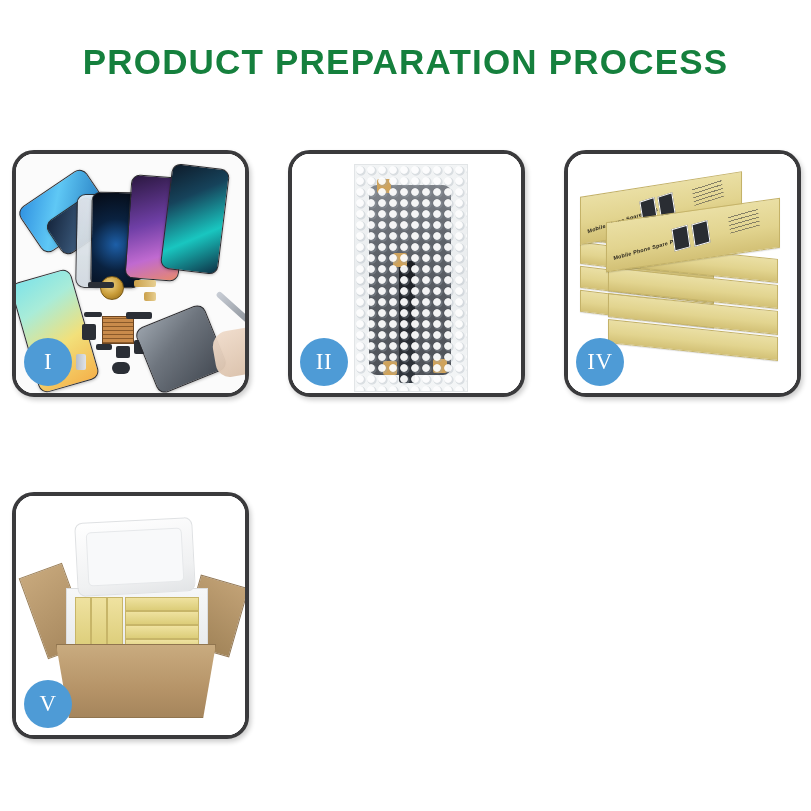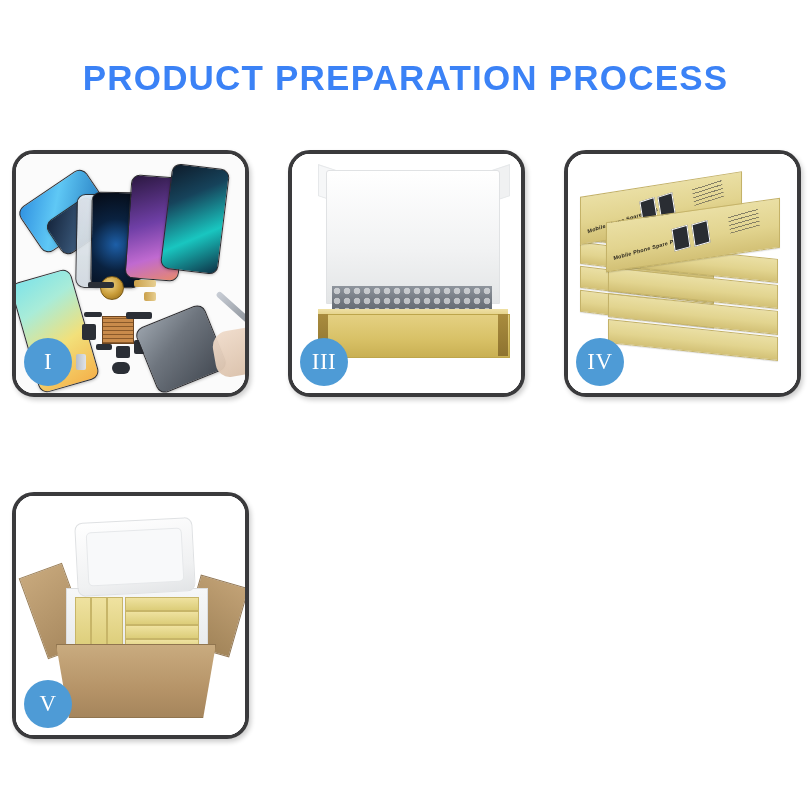--- a/index.html
+++ b/index.html
@@ -28,23 +28,23 @@
     position: absolute;
     left: 0;
     top: 44px;
     width: 811px;
     text-align: center;
   }
   .title {
     font-size: 35px;
     font-weight: 700;
     letter-spacing: 1.2px;
-    color: #3b82f6;
+    color: #15803d;
     line-height: 1.05;
-    margin: 16px;
+    margin: 0;
     white-space: nowrap;
   }
   .subtitle {
     font-size: 14.5px;
     font-weight: 400;
     color: #1a1a1a;
     margin: 12px 0 0 0;
     letter-spacing: 0.1px;
     white-space: nowrap;
   }
@@ -419,37 +419,38 @@
 
           <div class="phone p-back"></div>
           <div class="tweezer"></div>
           <div class="hand"></div>
         </div>
       </div>
       <div class="badge">I</div>
 
     </div>
 
-
     <div class="panel">
       <div class="panel-inner">
-        <div class="s3">
-          <div class="lid-flapL"></div>
-          <div class="lid-flapR"></div>
-          <div class="lid-back"></div>
-          <div class="foam-3"></div>
-          <div class="tray-side"></div>
-          <div class="tray"></div>
-          <div class="tray-cornerL"></div>
-          <div class="tray-cornerR"></div>
+        <div class="s2">
+          <div class="bw-bag">
+            <div class="bw-screen"></div>
+            <div class="bw-flex"></div>
+            <div class="bw-conn" style="left:22px;top:14px;"></div>
+            <div class="bw-conn" style="left:38px;top:88px;"></div>
+            <div class="bw-conn" style="left:28px;top:196px;"></div>
+            <div class="bw-conn" style="left:78px;top:194px;"></div>
+            <div class="bubbles"></div>
+          </div>
         </div>
       </div>
-      <div class="badge">III</div>
+      <div class="badge">II</div>
 
     </div>
+
 
     <div class="panel">
       <div class="panel-inner">
         <div class="s4">
 
           <div class="kbox" style="left:12px;top:72px;width:132px;height:20px;transform:skewY(7deg);"></div>
           <div class="kbox" style="left:12px;top:96px;width:132px;height:20px;transform:skewY(7deg);"></div>
           <div class="kbox" style="left:12px;top:120px;width:132px;height:20px;transform:skewY(7deg);"></div>
           <div class="kbox" style="left:12px;top:144px;width:132px;height:20px;transform:skewY(7deg);"></div>
 

